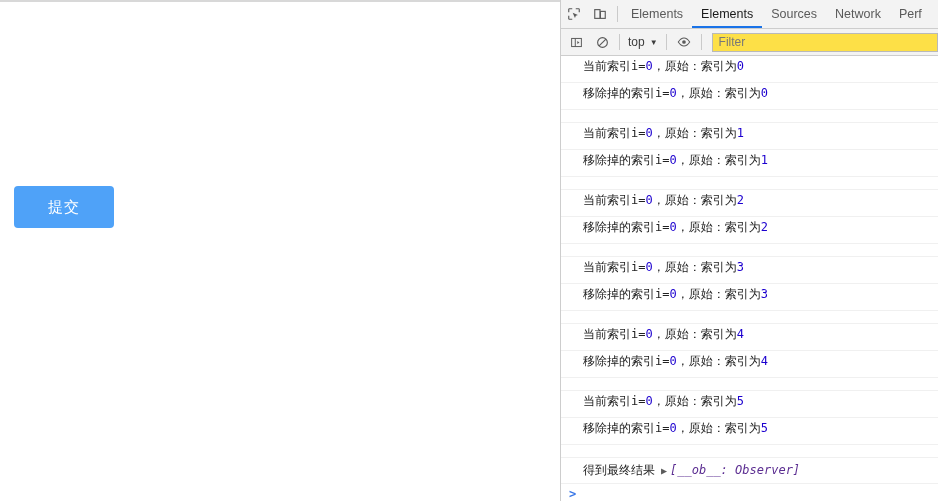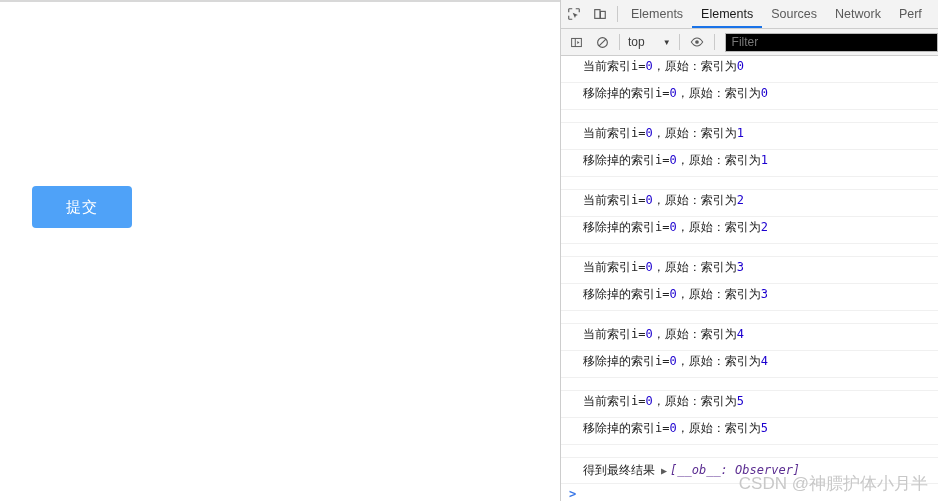--- a/index.html
+++ b/index.html
@@ -46,21 +46,21 @@
     color: #909399;
     font-size: 14px;
     padding: 21px 0;
     border-bottom: 1px solid #ebeef5;
   }
   .data-table td.add-cell { border-bottom: none; cursor: pointer; }
   .data-table tr.add-row td { border-top: 1px solid #ebeef5; }
 
   .submit-button {
     position: absolute;
-    left: 32px; top: 184px;
+    left: 14px; top: 184px;
     width: 100px; height: 42px;
     background: #4fa2f8;
     color: #ffffff;
     border: none;
     border-radius: 4px;
     font-size: 15px;
     font-family: "Liberation Sans", sans-serif;
     cursor: pointer;
     letter-spacing: 1px;
   }
@@ -110,29 +110,29 @@
     height: 27px;
     display: flex; align-items: center;
     border-bottom: 1px solid #cdcdcd;
     background: #f3f3f3;
     flex: none;
     padding-left: 2px;
   }
   .ctx-select {
     font-size: 12px; color: #3c3c3c;
     padding: 0 4px; cursor: pointer;
-    display: flex; align-items: center; gap: 18px;
+    display: flex; align-items: center; gap: 5px;
     flex: none;
   }
   .filter-input {
     flex: 1;
     height: 19px;
     margin: 0 0 0 6px;
     border: 1px solid #b9b9b9;
-    background: #000000;
+    background: #fde047;
     font-size: 12px;
     color: #5f5f5f;
     padding: 0 6px;
     font-family: "Liberation Sans", sans-serif;
     outline: none;
   }
   .filter-input::placeholder { color: #787878; }
 
   .console-body {
     flex: 1;
@@ -265,15 +265,14 @@
         <div class="log-line spacer"></div>
         <div class="log-line"><span>当前索引i=</span><span class="num">0</span><span>，原始：索引为</span><span class="num">5</span></div>
         <div class="log-line"><span>移除掉的索引i=</span><span class="num">0</span><span>，原始：索引为</span><span class="num">5</span></div>
         <div class="log-line spacer"></div>
         <div class="log-line final"><span>得到最终结果</span><span class="disclosure">▶</span><span class="obj-ref">[__ob__: Observer]</span></div>
         <div class="prompt-row">
           <span class="prompt-caret">&gt;</span>
         </div>
       </div>
 
-    <div class="watermark">CSDN @神膘护体小月半</div>
   </div>
 </div>
 
 </body></html>

